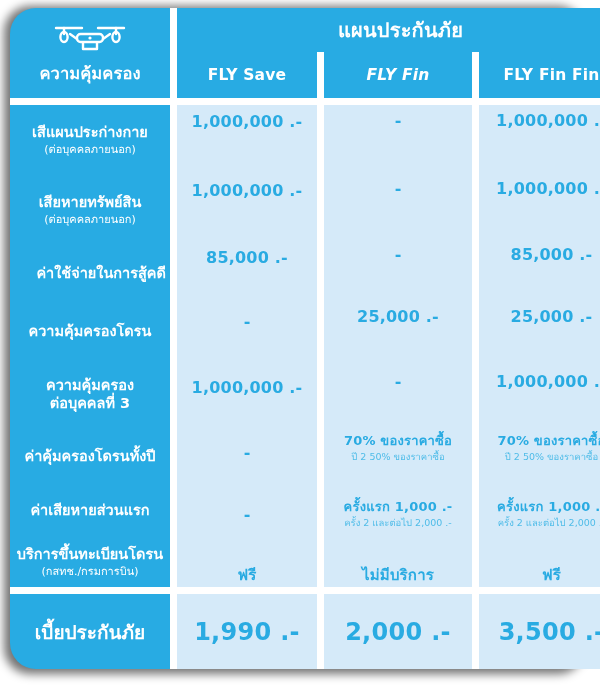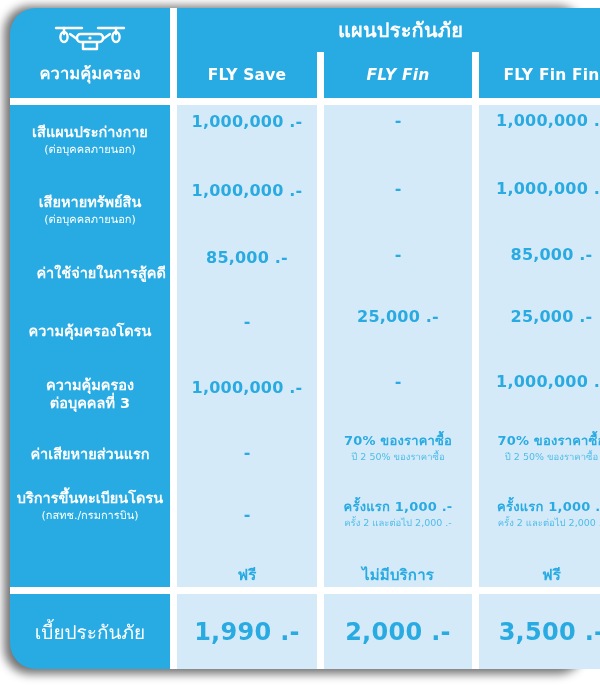--- a/index.html
+++ b/index.html
@@ -159,21 +159,21 @@
     font-size: 16px;
     color: #29ABE2;
   }
 
   
   .prem-left {
     grid-column: 1;
     grid-row: 6;
     background: #28ABE3;
     color: #ffffff;
-    font-weight: normal;
+    font-weight: bold;
     font-size: 19px;
     display: flex;
     align-items: center;
     justify-content: center;
     border-bottom-left-radius: 26px;
   }
   .prem {
     grid-row: 6;
     background: #D5EAF9;
     color: #29ABE2;
@@ -254,20 +254,23 @@
         <div class="left-row" style="height: 58px; align-items: flex-end;">
           <div class="main">ค่าใช้จ่ายในการสู้คดี</div>
         </div>
         <div class="left-row" style="height: 58px;">
           <div class="main">ความคุ้มครองโดรน</div>
         </div>
         <div class="left-row" style="height: 68px;">
           <div class="main">ความคุ้มครอง</div>
           <div class="main">ต่อบุคคลที่ 3</div>
         </div>
+        <div class="left-row" style="height: 56px;">
+          <div class="main">ค่าคุ้มครองโดรนทั้งปี</div>
+        </div>
         <div class="left-row" style="height: 52px;">
           <div class="main">ค่าเสียหายส่วนแรก</div>
         </div>
         <div class="left-row" style="height: 50px; align-items: center;">
           <div class="main">บริการขึ้นทะเบียนโดรน</div>
           <div class="sub">(กสทช./กรมการบิน)</div>
         </div>
       </div>
 
     <div class="val-col vc1" id="val-col-0">

